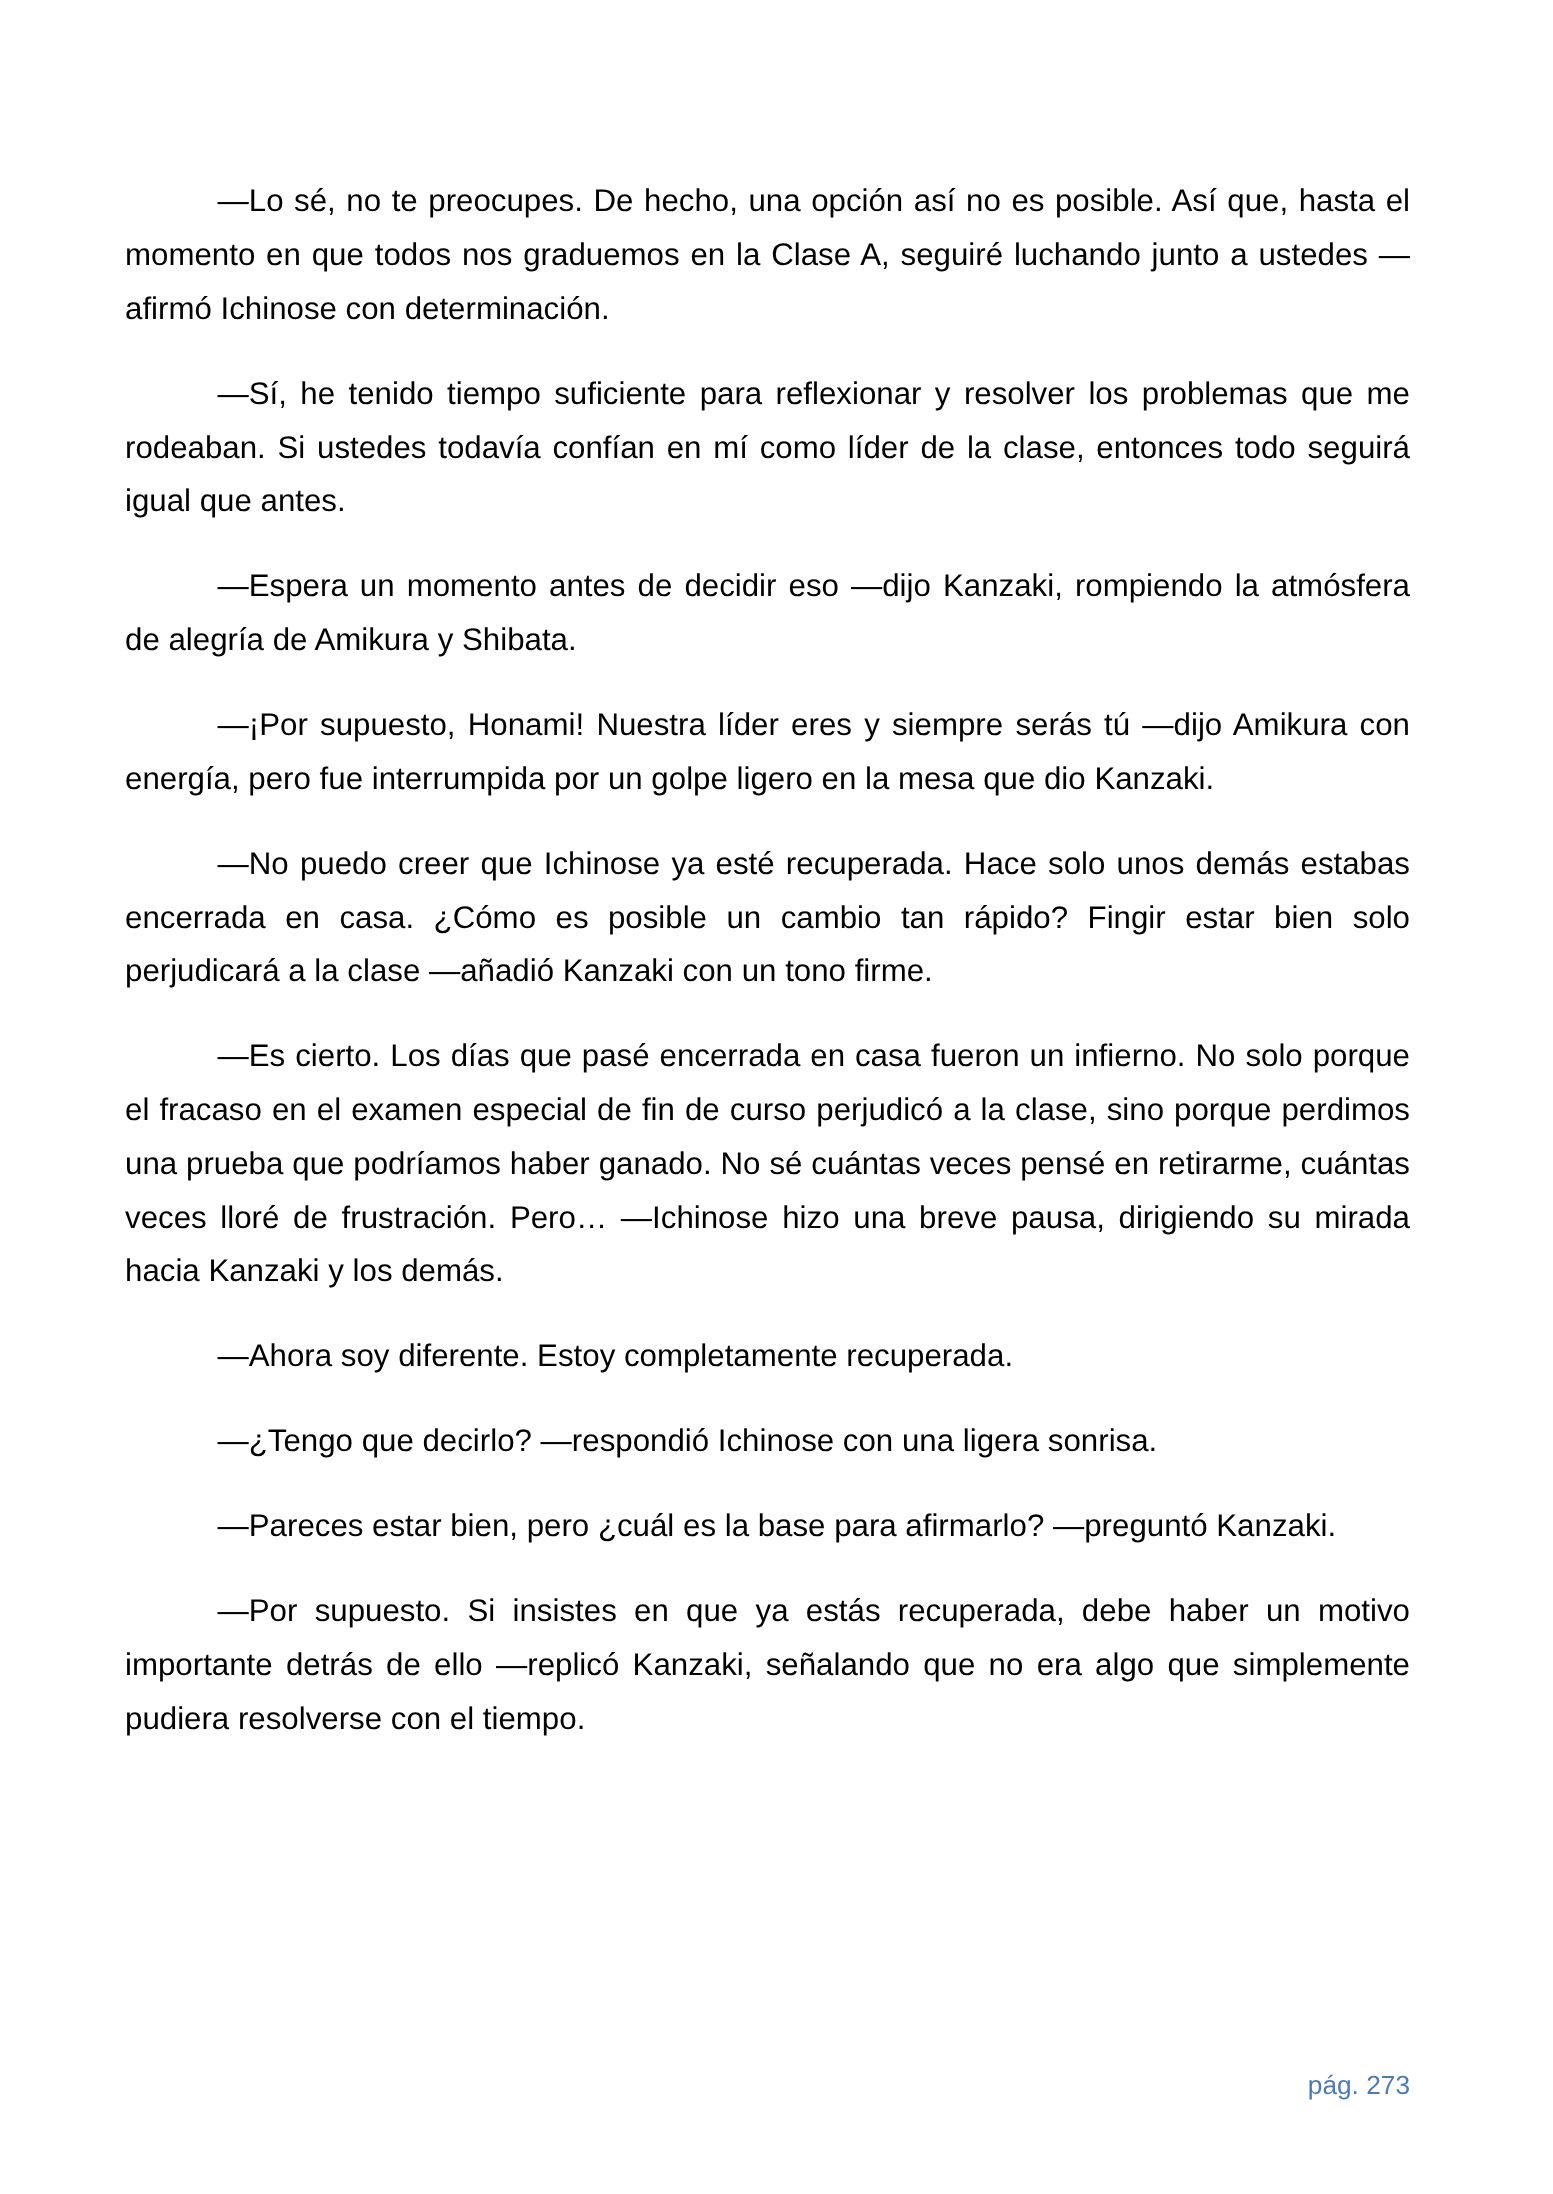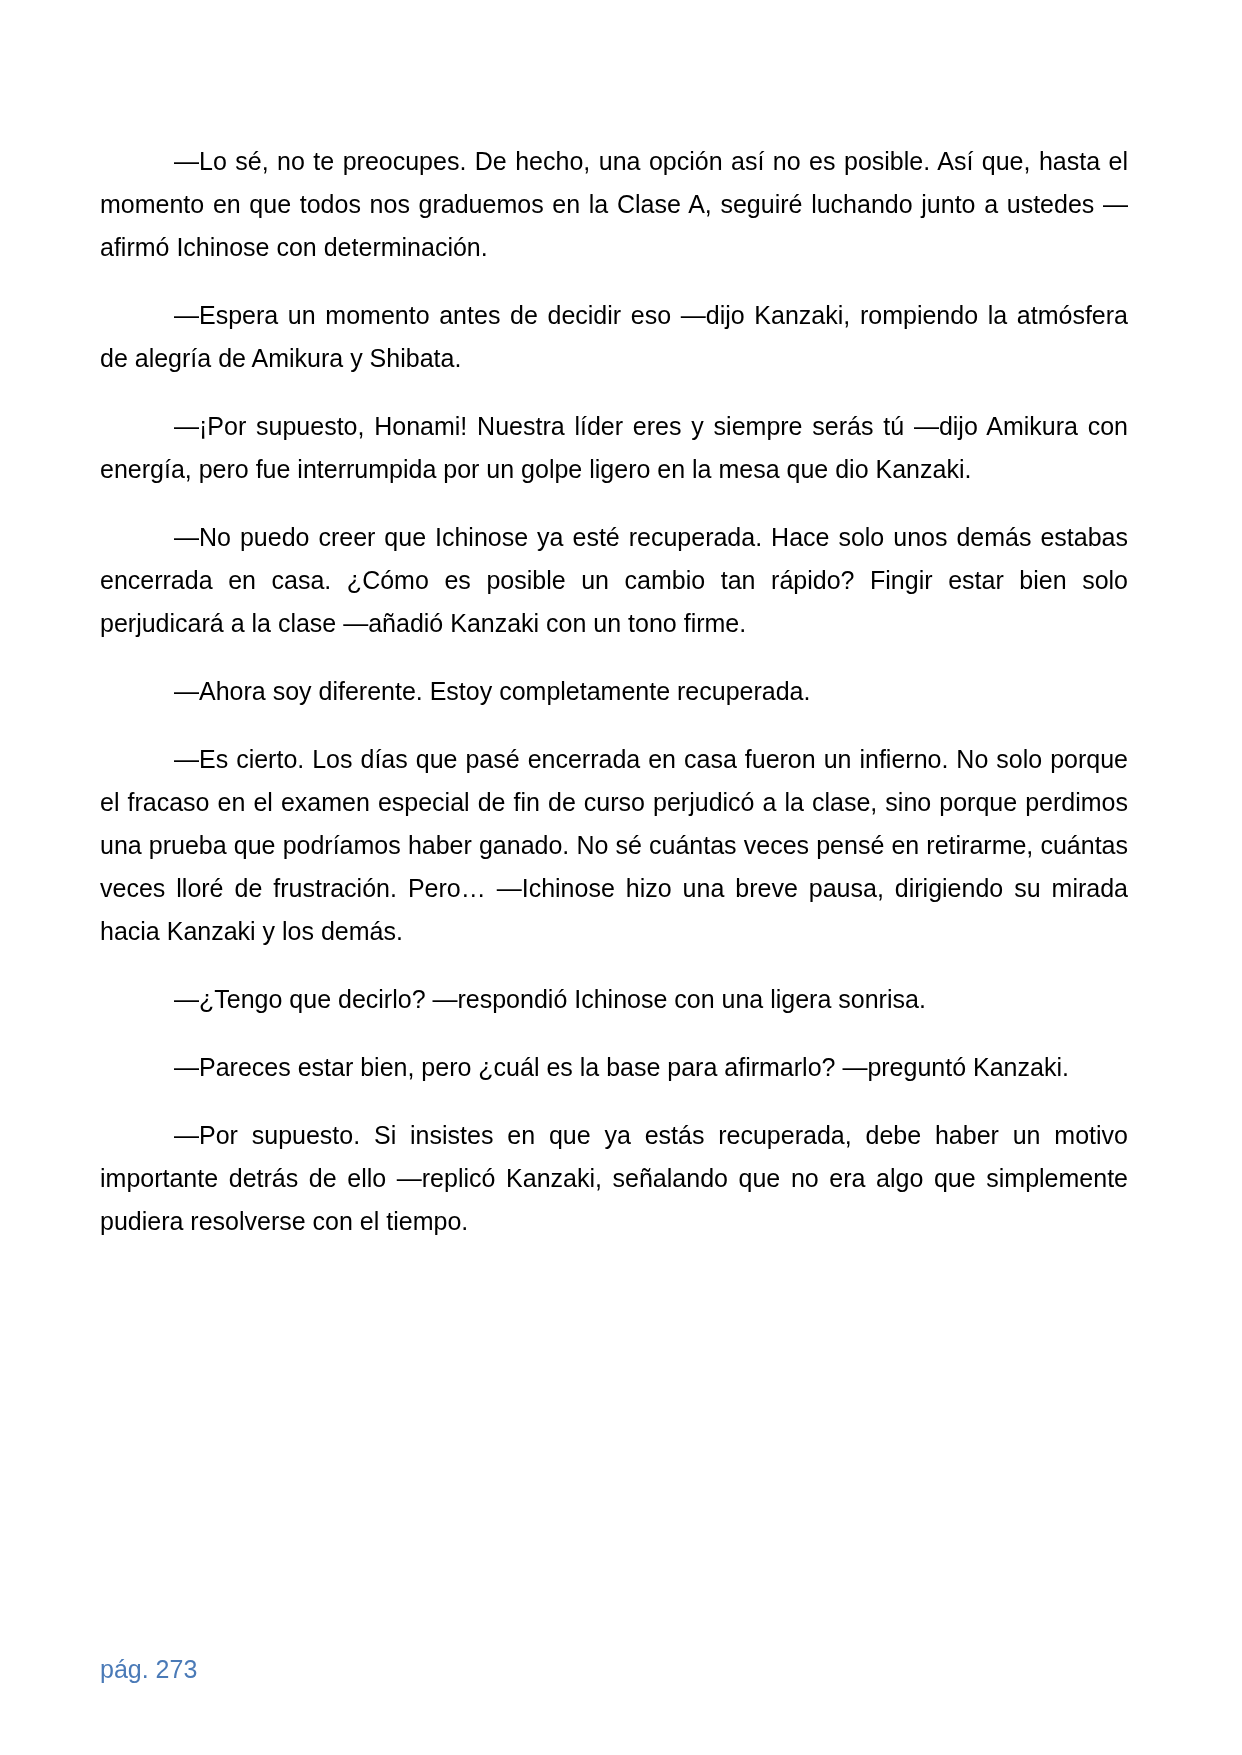--- a/index.html
+++ b/index.html
@@ -27,35 +27,37 @@
   }
   .para {
     margin: 0 0 25px 0;
     text-indent: 74px;
   }
   .footer {
     position: absolute;
     left: 100px;
     top: 1656px;
     width: 1028px;
-    font-size: 25px;
+    text-align: right;
+    font-size: 21px;
     line-height: 26px;
   }
 </style>
 </head>
 <body>
 
 <div class="page">
   <div class="content">
     <p class="para">—Lo sé, no te preocupes. De hecho, una opción así no es posible. Así que, hasta el momento en que todos nos graduemos en la Clase A, seguiré luchando junto a ustedes —afirmó Ichinose con determinación.</p>
+    <p class="para">—Sí, he tenido tiempo suficiente para reflexionar y resolver los problemas que me rodeaban. Si ustedes todavía confían en mí como líder de la clase, entonces todo seguirá igual que antes.</p>
     <p class="para">—Espera un momento antes de decidir eso —dijo Kanzaki, rompiendo la atmósfera de alegría de Amikura y Shibata.</p>
     <p class="para">—¡Por supuesto, Honami! Nuestra líder eres y siempre serás tú —dijo Amikura con energía, pero fue interrumpida por un golpe ligero en la mesa que dio Kanzaki.</p>
     <p class="para">—No puedo creer que Ichinose ya esté recuperada. Hace solo unos demás estabas encerrada en casa. ¿Cómo es posible un cambio tan rápido? Fingir estar bien solo perjudicará a la clase —añadió Kanzaki con un tono firme.</p>
+    <p class="para">—Es cierto. Los días que pasé encerrada en casa fueron un infierno. No solo porque el fracaso en el examen especial de fin de curso perjudicó a la clase, sino porque perdimos una prueba que podríamos haber ganado. No sé cuántas veces pensé en retirarme, cuántas veces lloré de frustración. Pero… —Ichinose hizo una breve pausa, dirigiendo su mirada hacia Kanzaki y los demás.</p>
     <p class="para">—Ahora soy diferente. Estoy completamente recuperada.</p>
-    <p class="para">—Es cierto. Los días que pasé encerrada en casa fueron un infierno. No solo porque el fracaso en el examen especial de fin de curso perjudicó a la clase, sino porque perdimos una prueba que podríamos haber ganado. No sé cuántas veces pensé en retirarme, cuántas veces lloré de frustración. Pero… —Ichinose hizo una breve pausa, dirigiendo su mirada hacia Kanzaki y los demás.</p>
     <p class="para">—¿Tengo que decirlo? —respondió Ichinose con una ligera sonrisa.</p>
     <p class="para">—Pareces estar bien, pero ¿cuál es la base para afirmarlo? —preguntó Kanzaki.</p>
     <p class="para">—Por supuesto. Si insistes en que ya estás recuperada, debe haber un motivo importante detrás de ello —replicó Kanzaki, señalando que no era algo que simplemente pudiera resolverse con el tiempo.</p>
   </div>
   <div class="footer">
     <span style="color: rgb(74, 122, 183);">pág. 273</span>
   </div>
 </div>
 
 </body></html>

